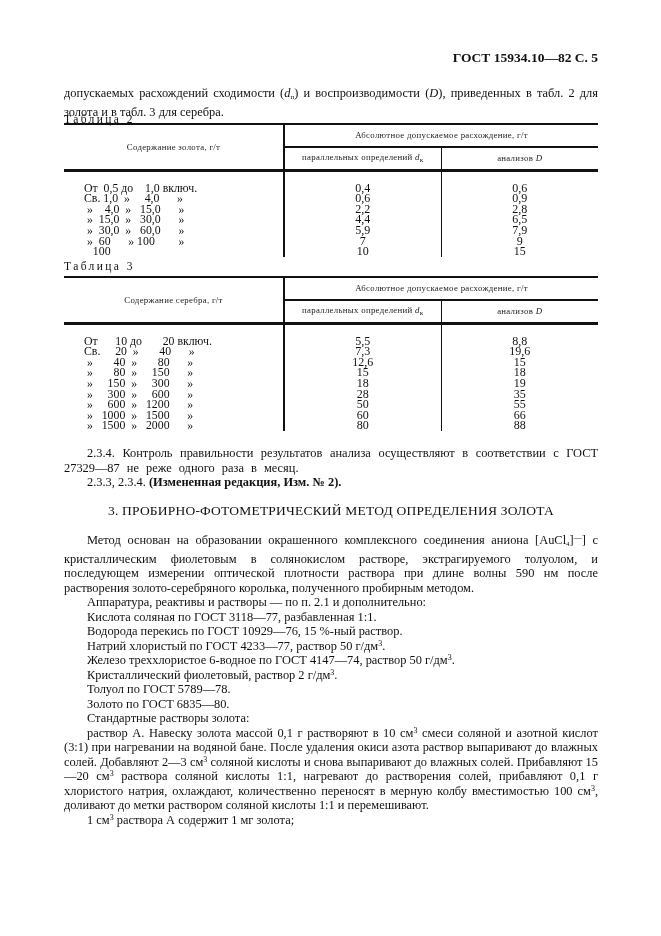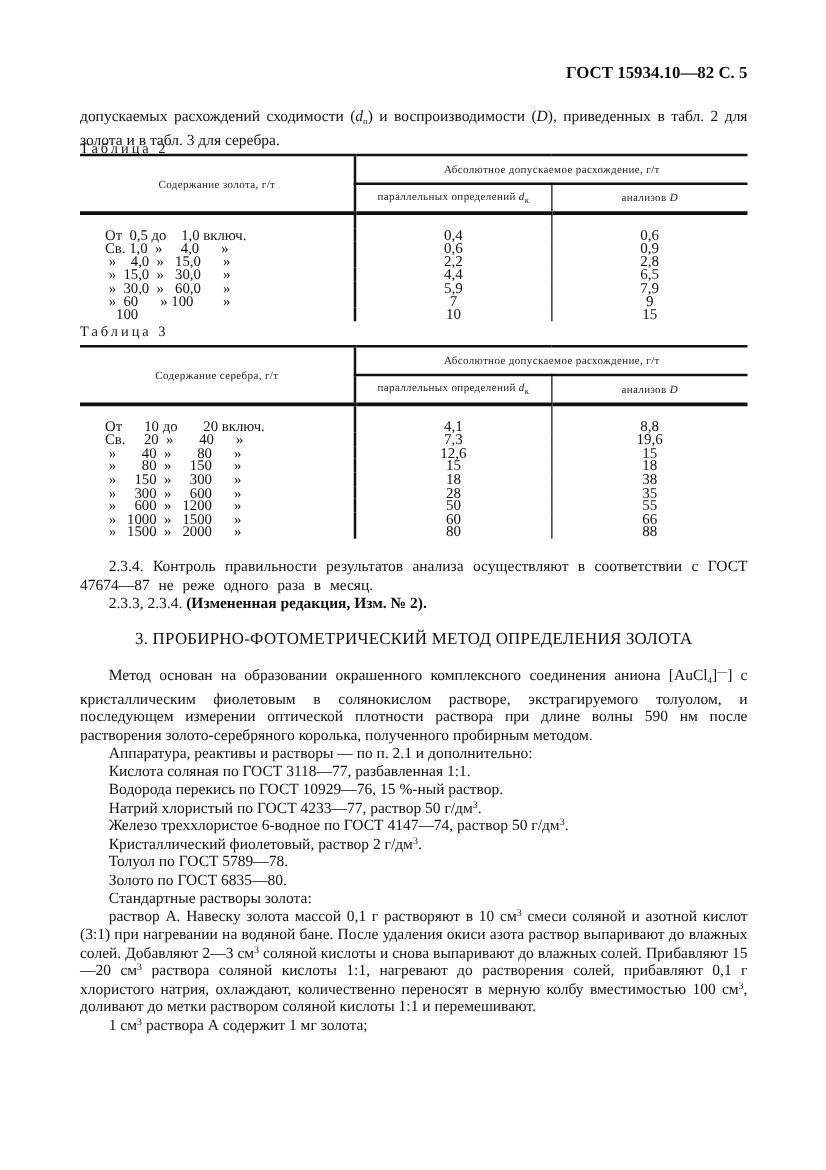--- a/index.html
+++ b/index.html
@@ -123,42 +123,42 @@
         <th class="col-sep hdr-bottom"><span>параллельных определений</span> <i>d</i><sub>к</sub></th>
         <th class="col-sep2 hdr-bottom"><span>анализов</span> <i>D</i></th>
       </tr>
       <tr style="height:3px">
             <td></td>
             <td class="col-sep"></td>
             <td class="col-sep2"></td>
           </tr>
       <tr>
             <td class="ct">От      10 до       20 включ.</td>
-            <td class="c col-sep">4,1</td>
+            <td class="c col-sep">5,5</td>
             <td class="c col-sep2">8,8</td>
           </tr>
       <tr>
             <td class="ct">Св.     20  »       40      »</td>
             <td class="c col-sep">7,3</td>
             <td class="c col-sep2">19,6</td>
           </tr>
       <tr>
             <td class="ct"> »       40  »       80      »</td>
             <td class="c col-sep">12,6</td>
             <td class="c col-sep2">15</td>
           </tr>
       <tr>
             <td class="ct"> »       80  »     150      »</td>
             <td class="c col-sep">15</td>
             <td class="c col-sep2">18</td>
           </tr>
       <tr>
             <td class="ct"> »     150  »     300      »</td>
             <td class="c col-sep">18</td>
-            <td class="c col-sep2">38</td>
+            <td class="c col-sep2">19</td>
           </tr>
       <tr>
             <td class="ct"> »     300  »     600      »</td>
             <td class="c col-sep">28</td>
             <td class="c col-sep2">35</td>
           </tr>
       <tr>
             <td class="ct"> »     600  »   1200      »</td>
             <td class="c col-sep">50</td>
             <td class="c col-sep2">55</td>
@@ -171,21 +171,21 @@
       <tr>
             <td class="ct"> »   1500  »   2000      »</td>
             <td class="c col-sep">80</td>
             <td class="c col-sep2">88</td>
           </tr>
     </tbody>
       </table>
   </div>
 
   <div style="position:absolute; top:446px; width:534px;">
-    <p class="ind" style="word-spacing:4px;">2.3.4. Контроль правильности результатов анализа осуществляют в соответствии с ГОСТ 47674—87 не реже одного раза в месяц.</p>
+    <p class="ind" style="word-spacing:4px;">2.3.4. Контроль правильности результатов анализа осуществляют в соответствии с ГОСТ 27329—87 не реже одного раза в месяц.</p>
     <p class="ind"><span>2.3.3, 2.3.4. </span><span class="bold">(Измененная редакция, Изм. № 2).</span></p>
 
     <div class="h2" style="margin-top:14px; margin-bottom:15px;">3. ПРОБИРНО-ФОТОМЕТРИЧЕСКИЙ МЕТОД ОПРЕДЕЛЕНИЯ ЗОЛОТА</div>
 
     <p class="ind"><span>Метод основан на образовании окрашенного комплексного соединения аниона [AuCl</span><sub>4</sub><span>]</span><sup>—</sup><span>] с кристаллическим фиолетовым в солянокислом растворе, экстрагируемого толуолом, и последующем измерении оптической плотности раствора при длине волны 590 нм после растворения золото-серебряного королька, полученного пробирным методом.</span></p>
     <p class="ind">Аппаратура, реактивы и растворы — по п. 2.1 и дополнительно:</p>
     <p class="ind">Кислота соляная по ГОСТ 3118—77, разбавленная 1:1.</p>
     <p class="ind">Водорода перекись по ГОСТ 10929—76, 15 %-ный раствор.</p>
     <p class="ind"><span>Натрий хлористый по ГОСТ 4233—77, раствор 50 г/дм</span><sup>3</sup><span>.</span></p>
     <p class="ind"><span>Железо треххлористое 6-водное по ГОСТ 4147—74, раствор 50 г/дм</span><sup>3</sup><span>.</span></p>

